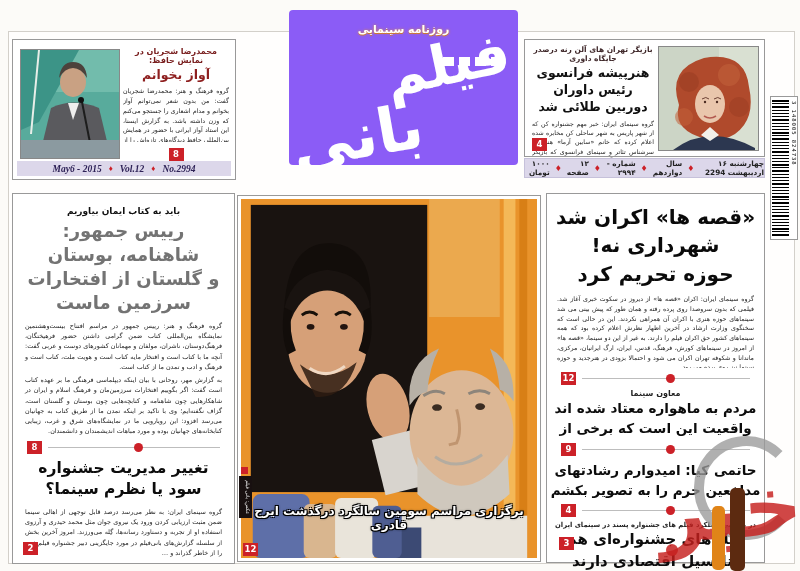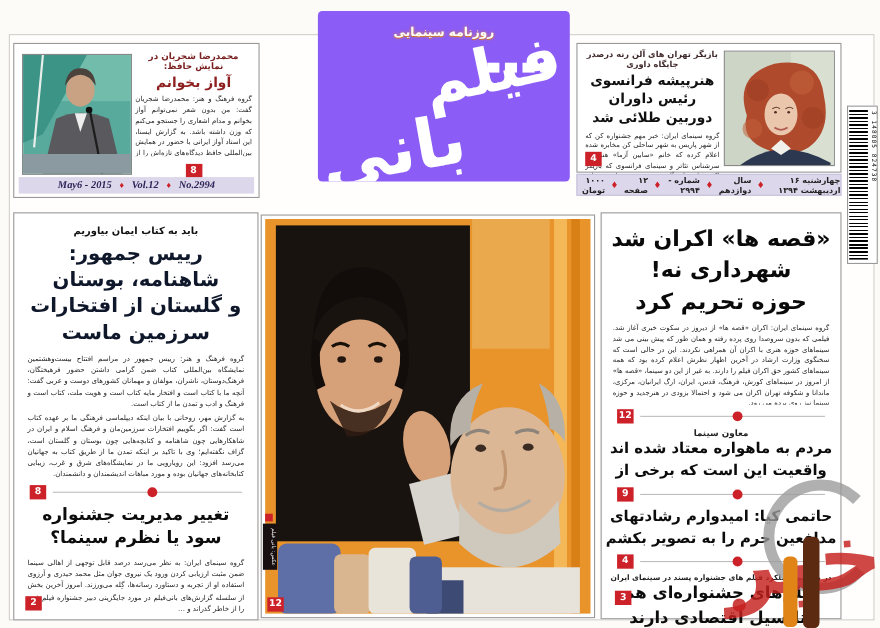--- a/index.html
+++ b/index.html
@@ -46,21 +46,21 @@
            font-size:7.3px;font-weight:bold;color:#222;}
   
   .barcode{position:absolute;left:770px;top:96px;width:26px;height:142px;border:1px solid #999;background:#fff;}
   .bars{position:absolute;left:1px;top:3px;width:17px;bottom:3px;
         background:repeating-linear-gradient(to bottom,#000 0 1.6px,#fff 1.6px 3.4px,#000 3.4px 4.4px,#fff 4.4px 6.4px);}
   .bdigits{position:absolute;right:0;top:4px;writing-mode:vertical-rl;font-family:"DejaVu Sans Mono",monospace;
            font-size:5.5px;color:#000;letter-spacing:1px;}
   
   .lm{left:12px;top:193px;width:221px;height:369px;direction:rtl;text-align:center;}
   .lm-kicker{margin-top:12px;font-size:9px;font-weight:bold;color:#111;}
-  .lm-hl{font-size:18px;font-weight:bold;line-height:1.33;margin-top:3px;color:#0f172a;}
+  .lm-hl{font-size:18px;font-weight:bold;line-height:1.33;margin-top:3px;color:#737373;}
   .lm-body{font-size:6.4px;line-height:1.6;text-align:justify;margin:6px 12px 2px;color:#222;}
   .lm-body p{margin:0 0 3px;}
   .lm-hl2{font-size:15.5px;font-weight:bold;line-height:1.4;margin-top:3px;color:#0c0c0c;}
   .lm-badge2{position:absolute;left:10px;bottom:8px;}
   
   .center-photo{position:absolute;left:238px;top:196px;width:302px;height:365px;background:#fff;
                 border:3px solid #fff;outline:1px solid #999;box-sizing:border-box;}
   .center-photo svg{position:absolute;left:0;top:0;width:100%;height:100%;}
   .photo-caption{position:absolute;left:12px;right:12px;bottom:26px;direction:rtl;text-align:center;color:#fff;
                  font-weight:bold;font-size:12px;
@@ -152,21 +152,21 @@
       <div class="tr-hl">
         <span style="display:block">هنرپیشه فرانسوی رئیس داوران</span>
         <span style="display:block">دوربین طلائی شد</span>
       </div>
       <div class="tr-body">گروه سینمای ایران: خبر مهم جشنواره کن که از شهر پاریس به شهر ساحلی کن مخابره شده اعلام کرده که خانم «سابین آزما» هنرپیشه سرشناس تئاتر و سینمای فرانسوی که بازیگر اکثر فیلم های آلن رنه بوده به ریاست هیات داوری بخش دوربین طلائی انتخاب شده است. سایر اعضای هیات داوران را با تعیین جوایز، عنوان کرد: جایزه دوربین طلائی به بهترین فیلم اولِ راه یافته به میان آثار پذیرفته شده جشنواره کن می‌رسد.</div>
     </div>
     <span class="badge tr-badge">4</span>
   </section>
 
   <div class="fastrip">
-    <span>چهارشنبه ۱۶ اردیبهشت ۱۳۹۴</span>
+    <span>چهارشنبه ۱۶ اردیبهشت 2294</span>
     <span class="dia">♦</span>
     <span>سال دوازدهم</span>
     <span class="dia">♦</span>
     <span>شماره - ۲۹۹۴</span>
     <span class="dia">♦</span>
     <span>۱۲ صفحه</span>
     <span class="dia">♦</span>
     <span>۱۰۰۰ تومان</span>
   </div>
 
@@ -230,20 +230,21 @@
       <path d="M220,214 q6,22 0,34 l-8,2" stroke="#c09570" stroke-width="3" fill="none"></path>
       <path d="M180,262 Q225,322 272,260 L274,300 Q226,344 180,300 Z" fill="#cfc8bd"></path>
       <path d="M198,262 q22,16 48,-2" stroke="#b4aca0" stroke-width="3" fill="none"></path>
       <rect x="160" y="322" width="132" height="43" fill="#e8e3da"></rect>
       <rect x="150" y="334" width="34" height="31" fill="#3c4a74"></rect>
       <rect x="12" y="300" width="58" height="65" rx="8" fill="#5e6fa8"></rect>
       <rect x="64" y="310" width="34" height="55" rx="6" fill="#d9b68f"></rect>
       <rect x="96" y="304" width="44" height="61" rx="6" fill="#e9e4da"></rect>
       <rect x="134" y="312" width="30" height="53" rx="6" fill="#4f5e92"></rect>
     </svg>
+    <figcaption class="photo-caption">برگزاری مراسم سومین سالگرد درگذشت ایرج قادری</figcaption>
     <span class="credit-dot"></span>
     <span class="photo-credit">عکس: بانی فیلم</span>
     <span class="badge photo-badge">12</span>
   </figure>
 
   <section class="box rm">
     <div class="rm-hl1">
       <span style="display:block">«قصه ها» اکران شد</span>
       <span style="display:block">شهرداری نه!</span>
       <span style="display:block">حوزه تحریم کرد</span>

